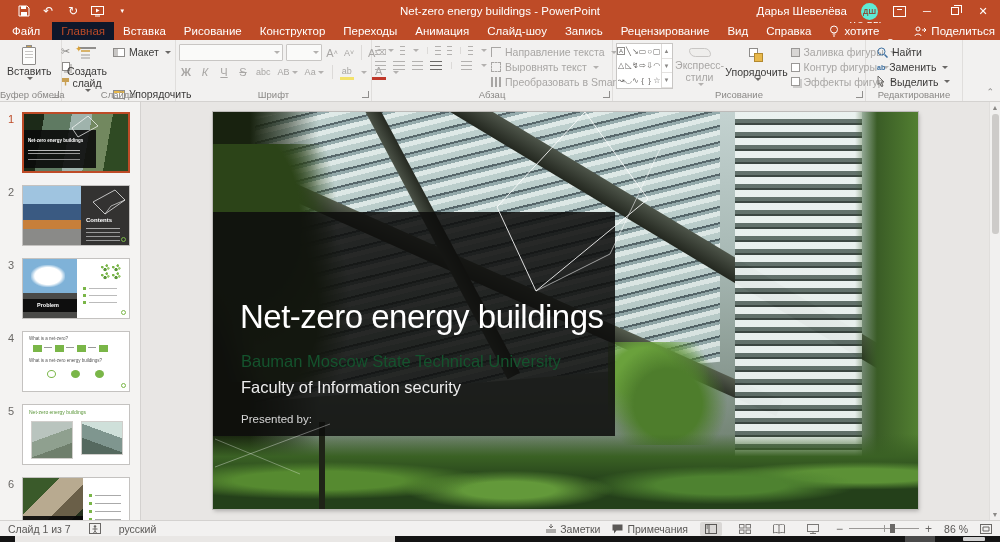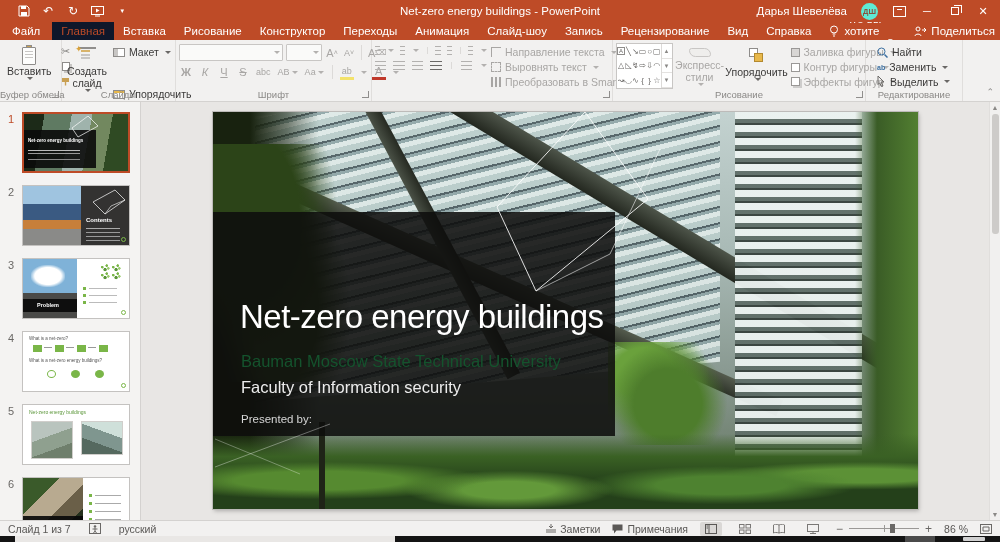--- a/index.html
+++ b/index.html
@@ -338,20 +338,21 @@
           <span style="width:10px;height:10px;border:1px dashed #a8a6a4;"></span>
           <span>Выровнять текст</span>
             <span class="caret dis"></span>
         </div>
         <div class="sbtn dis">
           <span style="width:10px;height:10px;background:repeating-linear-gradient(90deg,#a8a6a4 0 2px,transparent 2px 4px);"></span>
           <span>Преобразовать в SmartArt</span>
             <span class="caret dis"></span>
         </div>
       </div>
+      <div class="glabel">Абзац</div>
       <div class="launcher"></div>
     </div>
 
     <div class="rgroup" style="width:253px;">
       <div class="shapebox">
         <div class="shapegrid">
           <span style="border:1px solid #8e8c8a;padding:0 1px;font-size:6px;">A</span>
           <span>╲</span>
           <span>↘</span>
           <span>▭</span>

